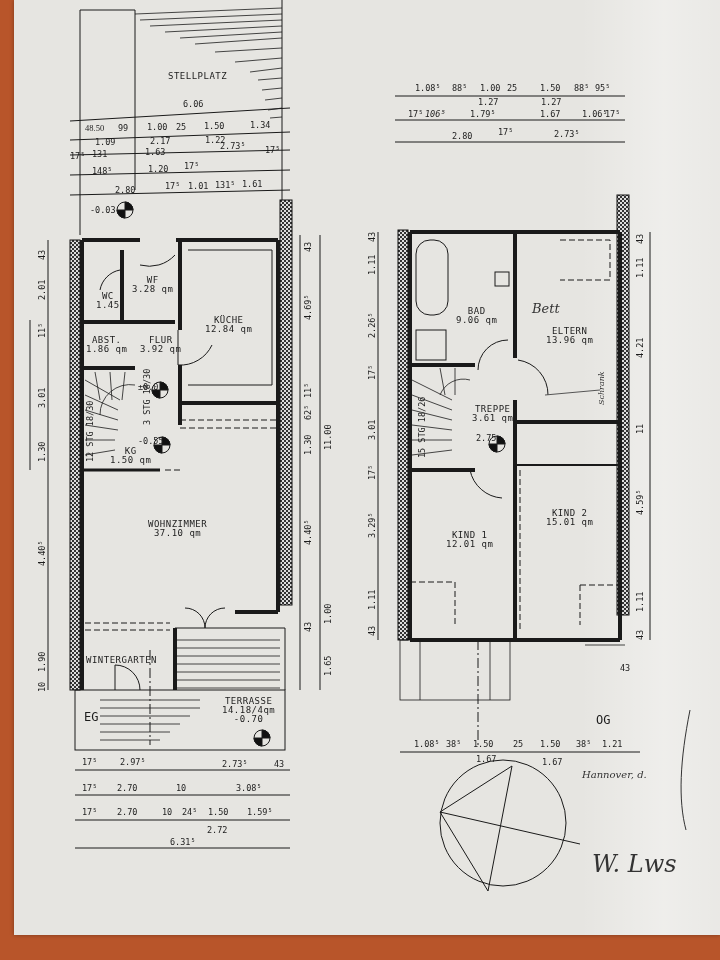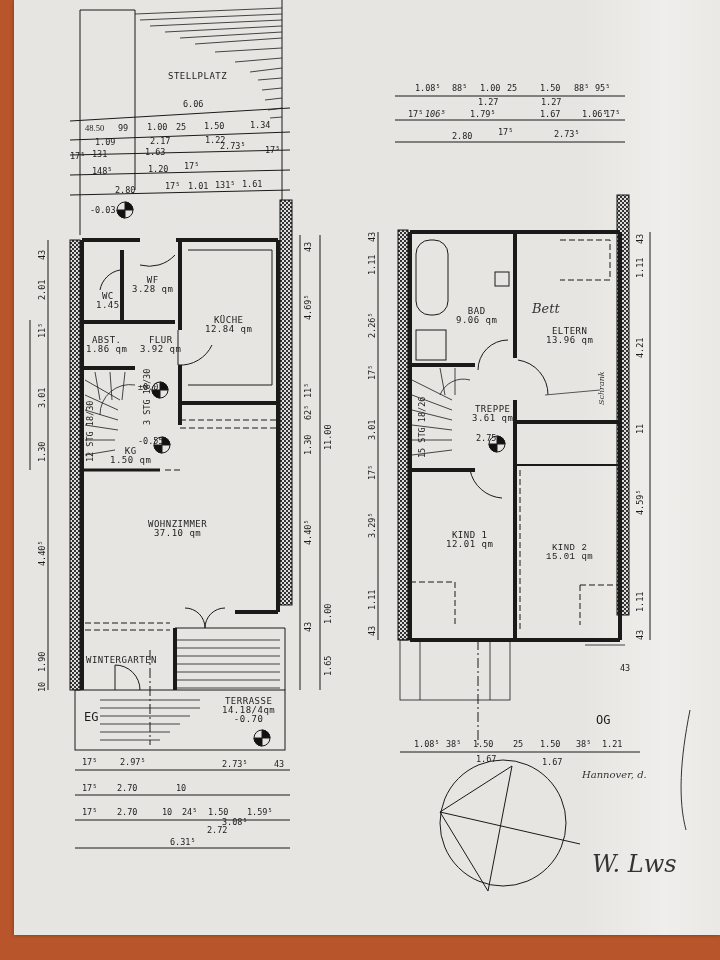--- a/index.html
+++ b/index.html
@@ -286,21 +286,21 @@
 <div class="t dim vert" style="left:324px;top:624px;">1.00</div>
 <div class="t dim vert" style="left:324px;top:676px;">1.65</div>
 
 <div class="t dim" style="left:82px;top:758px;">17⁵</div>
 <div class="t dim" style="left:120px;top:758px;">2.97⁵</div>
 <div class="t dim" style="left:222px;top:760px;">2.73⁵</div>
 <div class="t dim" style="left:274px;top:760px;">43</div>
 <div class="t dim" style="left:82px;top:784px;">17⁵</div>
 <div class="t dim" style="left:117px;top:784px;">2.70</div>
 <div class="t dim" style="left:176px;top:784px;">10</div>
-<div class="t dim" style="left:222px;top:784px;margin-top:34px;">3.08⁵</div>
+<div class="t dim" style="left:236px;top:784px;">3.08⁵</div>
 <div class="t dim" style="left:82px;top:808px;">17⁵</div>
 <div class="t dim" style="left:117px;top:808px;">2.70</div>
 <div class="t dim" style="left:162px;top:808px;">10</div>
 <div class="t dim" style="left:182px;top:808px;">24⁵</div>
 <div class="t dim" style="left:208px;top:808px;">1.50</div>
 <div class="t dim" style="left:247px;top:808px;">1.59⁵</div>
 <div class="t dim" style="left:207px;top:826px;">2.72</div>
 <div class="t dim" style="left:170px;top:838px;">6.31⁵</div>
 
 <div class="t dim" style="left:415px;top:84px;">1.08⁵</div>
@@ -320,21 +320,21 @@
 <div class="t dim" style="left:605px;top:110px;">17⁵</div>
 <div class="t dim" style="left:452px;top:132px;">2.80</div>
 <div class="t dim" style="left:498px;top:128px;">17⁵</div>
 <div class="t dim" style="left:554px;top:130px;">2.73⁵</div>
 
 <div class="t room" style="left:456px;top:307px;"><span>BAD</span><br><span>9.06 qm</span></div>
 <div class="t room" style="left:546px;top:327px;"><span>ELTERN</span><br><span>13.96 qm</span></div>
 <div class="t room" style="left:472px;top:405px;"><span>TREPPE</span><br><span>3.61 qm</span></div>
 <div class="t dim" style="left:476px;top:434px;">2.75</div>
 <div class="t room" style="left:446px;top:531px;"><span>KIND 1</span><br><span>12.01 qm</span></div>
-<div class="t room" style="left:546px;top:544px;font-family:Liberation Mono, monospace;"><span>KIND 2</span><br><span>15.01 qm</span></div>
+<div class="t room" style="left:546px;top:509px;"><span>KIND 2</span><br><span>15.01 qm</span></div>
 <div class="t dim vert" style="left:418px;top:458px;">15 STG 18/26</div>
 <div class="t big" style="left:596px;top:714px;">OG</div>
 
 <div class="t dim vert" style="left:368px;top:242px;">43</div>
 <div class="t dim vert" style="left:368px;top:275px;">1.11</div>
 <div class="t dim vert" style="left:368px;top:338px;">2.26⁵</div>
 <div class="t dim vert" style="left:368px;top:380px;">17⁵</div>
 <div class="t dim vert" style="left:368px;top:440px;">3.01</div>
 <div class="t dim vert" style="left:368px;top:480px;">17⁵</div>
 <div class="t dim vert" style="left:368px;top:538px;">3.29⁵</div>

